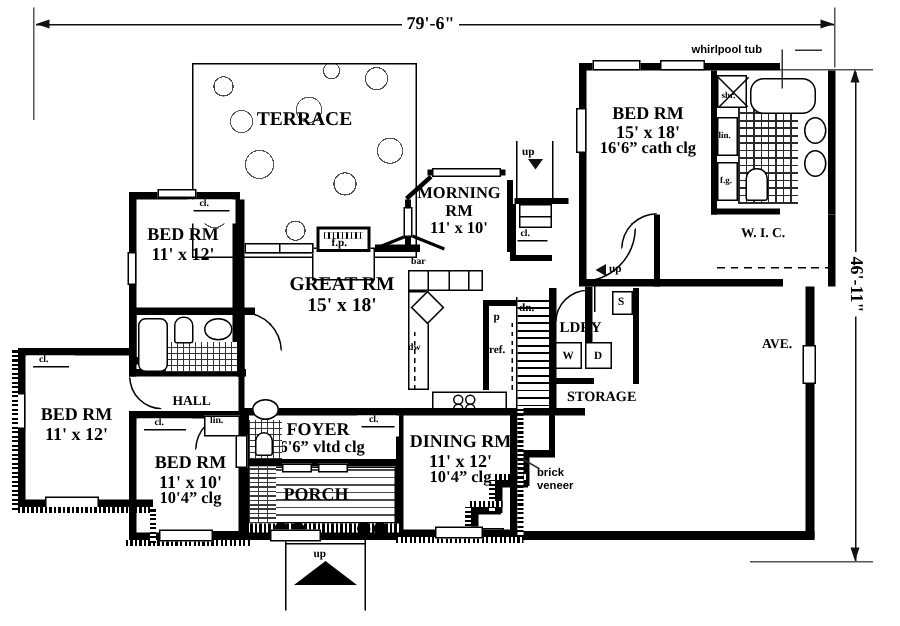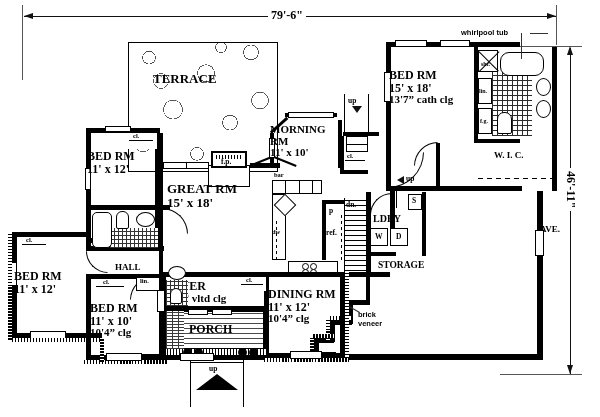--- a/index.html
+++ b/index.html
@@ -4,21 +4,21 @@
 <style>
   html,body{margin:0;padding:0;background:#ffffff;}
   body{width:600px;height:417px;overflow:hidden;
        font-family:"Liberation Serif",serif;color:#000;}
   #plan{position:relative;width:600px;height:417px;background:#fff;}
 
   
   .abs{position:absolute;}
   .wall{position:absolute;background:#000;}
   .thin{position:absolute;background:#000;}
-  .lbl{position:absolute;text-align:left;line-height:1.05;
+  .lbl{position:absolute;text-align:center;line-height:1.05;
        font-weight:bold;white-space:nowrap;}
   .lbl .nm{display:block;}
   .lbl .dim{display:block;}
   .lbl .clg{display:block;}
   .t13{font-size:13px;} .t12{font-size:12px;} .t11{font-size:11px;}
   .t10{font-size:10px;} .t9{font-size:9px;}
   .tiny{position:absolute;font-size:6.5px;font-weight:bold;
         font-family:"Liberation Serif",serif;white-space:nowrap;}
   .tiny2{position:absolute;font-size:7.5px;font-weight:bold;white-space:nowrap;}
   .note{position:absolute;font-size:7.5px;font-weight:bold;white-space:nowrap;
@@ -216,21 +216,21 @@
   <div class="wall" style="left:386px;top:42px;width:5px;height:148px;"></div>
   <div class="wall" style="left:474px;top:47px;width:4px;height:96px;"></div>
   <div class="wall" style="left:474px;top:139px;width:46px;height:4px;"></div>
   <div class="wall" style="left:386px;top:186px;width:136px;height:5px;"></div>
   <div class="win" style="left:395px;top:40px;width:32px;height:7px;"></div>
   <div class="win" style="left:440px;top:40px;width:30px;height:7px;"></div>
   <div class="win" style="left:384px;top:72px;width:7px;height:30px;"></div>
   <div class="lbl t12" style="left:389px;top:69px;width:86px;">
     <span class="nm">BED RM</span>
     <span class="dim">15' x 18'</span>
-    <span class="clg t11">13'7” cath clg</span>
+    <span class="clg t11">16'6” cath clg</span>
   </div>
 
   <div class="tile" style="left:492px;top:72px;width:40px;height:64px;"></div>
   <div class="rrect" style="left:500px;top:52px;width:42px;height:22px;border-radius:9px;"></div>
   <div class="box2" style="left:478px;top:50px;width:20px;height:22px;"></div>
   <div class="thin" style="left:479px;top:51px;width:28px;height:1px;transform:rotate(45deg);transform-origin:left top;"></div>
   <div class="thin" style="left:479px;top:71px;width:28px;height:1px;transform:rotate(-45deg);transform-origin:left top;"></div>
   <div class="fixlbl" style="left:481px;top:61px;">shr.</div>
   <div class="oval" style="left:536px;top:78px;width:13px;height:16px;"></div>
   <div class="oval" style="left:536px;top:100px;width:13px;height:16px;"></div>
@@ -253,21 +253,21 @@
   <div class="wall" style="left:552px;top:143px;width:5px;height:48px;"></div>
   <div class="dooropen" style="left:414px;top:142px;width:24px;height:24px;border-width:1px;
               border-color:#000 transparent transparent #000;border-radius:100% 0 0 0;"></div>
 
   <div class="dooropen" style="left:388px;top:152px;width:36px;height:36px;
               border-color:transparent #000 #000 transparent;border-radius:0 0 100% 0;"></div>
 
   <div class="wall" style="left:537px;top:191px;width:6px;height:168px;"></div>
   <div class="wall" style="left:133px;top:354px;width:410px;height:6px;"></div>
   <div class="wall" style="left:390px;top:191px;width:5px;height:40px;"></div>
-  <div class="tiny2" style="left:508px;top:224px;font-size:9px;margin-left:32px;">AVE.</div>
+  <div class="tiny2" style="left:508px;top:224px;font-size:9px;">AVE.</div>
   <div class="win" style="left:535px;top:230px;width:9px;height:26px;"></div>
   <div class="win" style="left:300px;top:352px;width:36px;height:9px;"></div>
 
   <div class="arrowL" style="left:397px;top:176px;border-right-width:7px;border-top-width:4px;border-bottom-width:4px;"></div>
   <div class="tiny2" style="left:406px;top:174px;">up</div>
   <div class="thin" style="left:396px;top:186px;width:1px;height:22px;"></div>
 
   <div class="wall" style="left:366px;top:192px;width:4px;height:64px;"></div>
   <div class="wall" style="left:366px;top:252px;width:30px;height:4px;"></div>
   <div class="box2" style="left:408px;top:194px;width:14px;height:16px;"></div>

